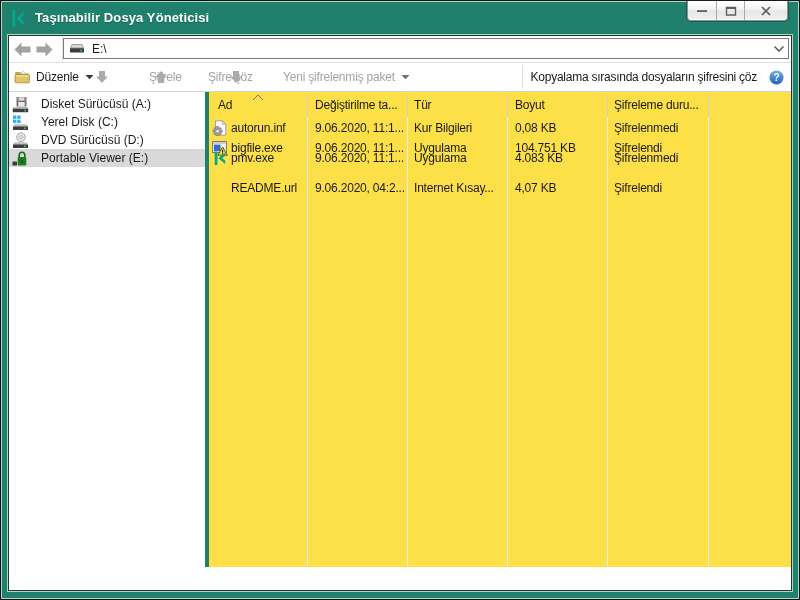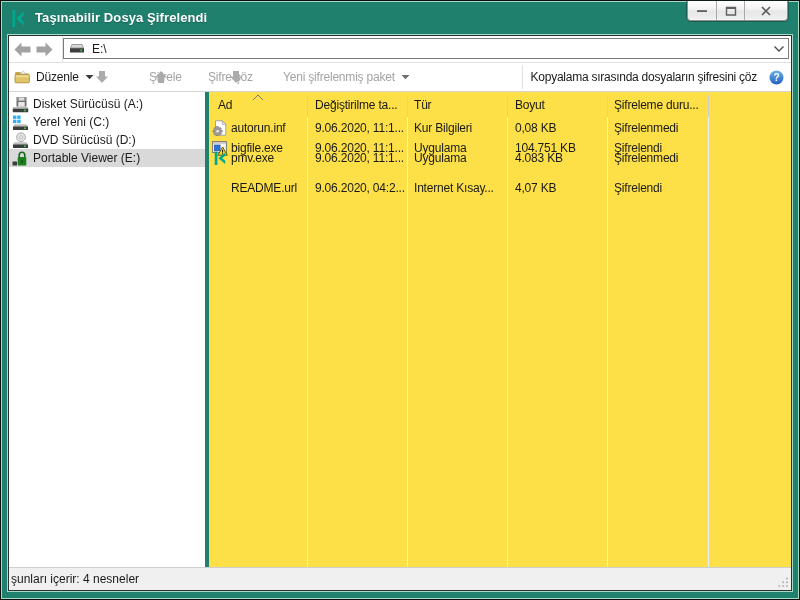--- a/index.html
+++ b/index.html
@@ -74,21 +74,21 @@
   .tb-caret { margin-left: 6px; }
   .tb-sep { position: absolute; left: 513px; top: 2px; bottom: 2px; width: 1px; background: #e0e0e0; }
   .tb-right { position: absolute; right: 7px; top: 0; height: 28px; display: flex; align-items: center; }
   .tb-right .tb-label { margin: 0 12px 0 0; letter-spacing: -0.25px; }
 
   
   .main { position: absolute; left: 0; top: 56px; right: 0; bottom: 23px; background: #fff; }
   .treepanel { position: absolute; left: 0; top: 0; width: 196px; bottom: 0; background: #fff; }
   .tree-item { position: absolute; left: 0; width: 100%; height: 18px; display: flex; align-items: center; }
   .tree-item .ticon { margin-left: 3px; width: 17px; height: 17px; flex: none; }
-  .tree-item .tlabel { margin-left: 4px; white-space: nowrap; }
+  .tree-item .tlabel { margin-left: 12px; white-space: nowrap; }
   .tree-item.selected { background: #d9d9d9; }
   .splitter { position: absolute; left: 196px; top: 0; width: 4px; bottom: 0; background: #1f806e; }
 
   .filelist { position: absolute; left: 200px; top: 0; right: 0; bottom: 0; background: #fde047; }
   .col-line { position: absolute; top: 0; bottom: 0; width: 1px; }
   .col-line .hd { position: absolute; top: 3px; height: 22px; width: 1px; background: #cfcfcf; }
   .col-line .bd { position: absolute; top: 25px; bottom: 0; width: 1px; background: #eaf0f9; }
   .sort-chevron { position: absolute; left: 43px; top: 2px; }
   .fl-header { position: absolute; left: 0; top: 0; right: 0; height: 26px; }
   .fl-hcell { position: absolute; top: 0; height: 26px; display: flex; align-items: center; white-space: nowrap; overflow: hidden; color: #191919; letter-spacing: -0.2px; }
@@ -109,21 +109,21 @@
 </head>
 <body>
 
 <div class="window">
 
   <div class="titlebar">
     <svg class="app-logo" width="12" height="17" viewBox="0 0 12 17">
       <rect x="0.4" y="0" width="2.8" height="17" fill="#00a88e"></rect>
       <path d="M11.6 1.6 L4.4 8.5 L11.6 15.4 L11.6 11.5 L8.5 8.5 L11.6 5.5 Z" fill="#00a88e"></path>
     </svg>
-    <div class="title-text">Taşınabilir Dosya Şifrelendi</div>
+    <div class="title-text">Taşınabilir Dosya Yöneticisi</div>
 
     <div class="winbtns">
       <div class="winbtn min">
         <svg width="12" height="12" viewBox="0 0 12 12">
             <rect x="1" y="5.2" width="10" height="1.8" fill="#5f5f5f"></rect>
           </svg>
       </div>
       <div class="winbtn max">
         <svg width="12" height="12" viewBox="0 0 12 12">
             <path d="M1.5 2.5 h9 v7.5 h-9 Z" fill="none" stroke="#5f5f5f" stroke-width="1.4"></path>
@@ -240,21 +240,21 @@
         <div class="tree-item" style="top:21px">
           <svg class="ticon" viewBox="0 0 17 17">
             <rect x="1" y="1.5" width="3.4" height="3.4" fill="#31b0f5"></rect>
             <rect x="5.2" y="1.5" width="3.4" height="3.4" fill="#31b0f5"></rect>
             <rect x="1" y="5.7" width="3.4" height="3.4" fill="#31b0f5"></rect>
             <rect x="5.2" y="5.7" width="3.4" height="3.4" fill="#31b0f5"></rect>
             <path d="M2.5 10.8 H14.5 L15.5 12.4 H1.5 Z" fill="#cfcfcf" stroke="#8a8a8a" stroke-width="0.5"></path>
             <rect x="1" y="12.4" width="15" height="3.6" rx="0.5" fill="#3d3d3d"></rect>
             <circle cx="13" cy="14.2" r="1" fill="#35d23c"></circle>
           </svg>
-          <span class="tlabel">Yerel Yeni (C:)</span>
+          <span class="tlabel">Yerel Disk (C:)</span>
         </div>
 
         <div class="tree-item" style="top:39px">
           <svg class="ticon" viewBox="0 0 17 17">
             <circle cx="9" cy="5.2" r="4.4" fill="#e4e4e4" stroke="#8f8f8f" stroke-width="0.7"></circle>
             <circle cx="9" cy="5.2" r="2.1" fill="#c4c4c4"></circle>
             <circle cx="9" cy="5.2" r="0.9" fill="#f4f4f4"></circle>
             <path d="M2.5 10.8 H14.5 L15.5 12.4 H1.5 Z" fill="#cfcfcf" stroke="#8a8a8a" stroke-width="0.5"></path>
             <rect x="1" y="12.4" width="15" height="3.6" rx="0.5" fill="#3d3d3d"></rect>
             <circle cx="13" cy="14.2" r="1" fill="#35d23c"></circle>
@@ -365,28 +365,15 @@
           <div class="fl-name-text">README.url</div>
           <div class="fl-cell" style="left:106px;width:92px">9.06.2020, 04:2...</div>
           <div class="fl-cell" style="left:205px;width:92px">Internet Kısay...</div>
           <div class="fl-cell" style="left:306px;width:91px">4,07 KB</div>
           <div class="fl-cell" style="left:405px;width:93px">Şifrelendi</div>
         </div>
 
       </div>
     </div>
 
-    <div class="statusbar">
-      <span class="status-text">şunları içerir: 4 nesneler</span>
-      <svg class="status-grip" width="12" height="12" viewBox="0 0 12 12">
-        <g fill="#b2b2b2">
-          <circle cx="10" cy="2.5" r="1"></circle>
-          <circle cx="10" cy="6.2" r="1"></circle>
-            <circle cx="6.2" cy="6.2" r="1"></circle>
-          <circle cx="10" cy="9.9" r="1"></circle>
-            <circle cx="6.2" cy="9.9" r="1"></circle>
-            <circle cx="2.4" cy="9.9" r="1"></circle>
-        </g>
-      </svg>
-    </div>
 
   </div>
 </div>
 
 </body></html>

